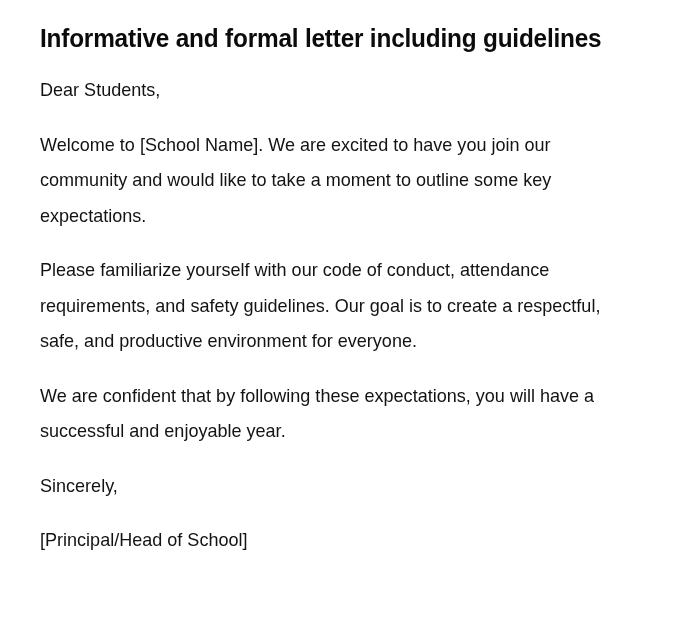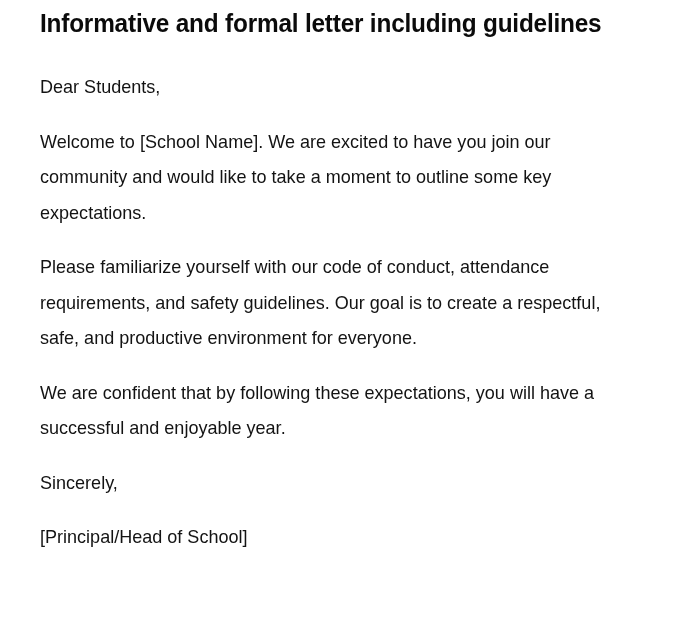--- a/index.html
+++ b/index.html
@@ -11,37 +11,37 @@
     width: 700px;
     height: 636px;
     font-family: "Liberation Sans", sans-serif;
     color: #101010;
     overflow: hidden;
   }
   .letter {
     box-sizing: border-box;
     width: 700px;
     height: 636px;
-    padding: 8px 40px 0 40px;
+    padding: 23px 40px 0 40px;
     background: #ffffff;
   }
   .letter-title {
     margin: 0 0 0 0;
     font-family: "Liberation Sans", sans-serif;
     font-size: 25.5px;
     font-weight: 700;
     line-height: 31px;
     letter-spacing: -0.2px;
     color: #0b0b0b;
     transform: scaleX(0.955);
     transform-origin: left center;
     white-space: nowrap;
   }
   .letter-body {
-    margin-top: 30px;
+    margin-top: 18px;
   }
   .para {
     margin: 0 0 19px 0;
     max-width: 600px;
     font-family: "Liberation Sans", sans-serif;
     font-size: 18.6px;
     font-weight: 400;
     line-height: 35.5px;
     color: #131313;
     transform: scaleX(0.97);

